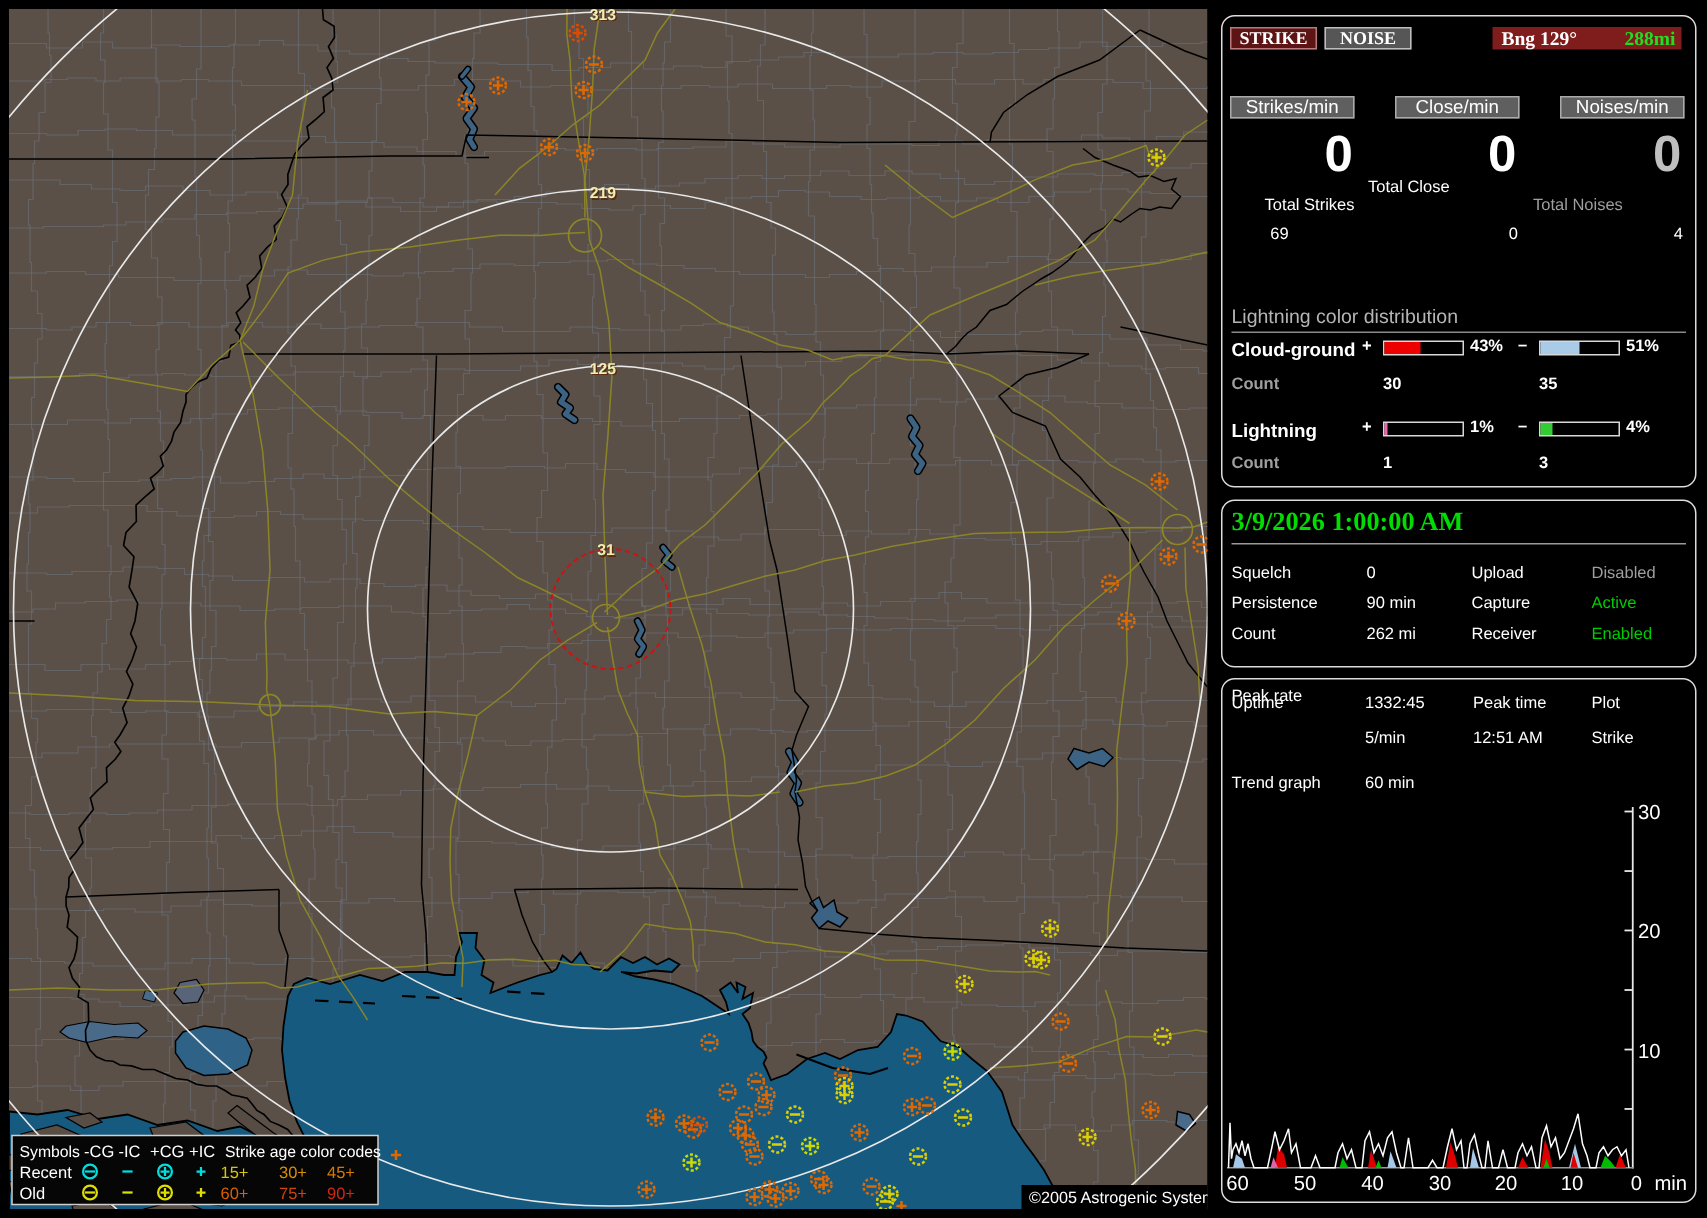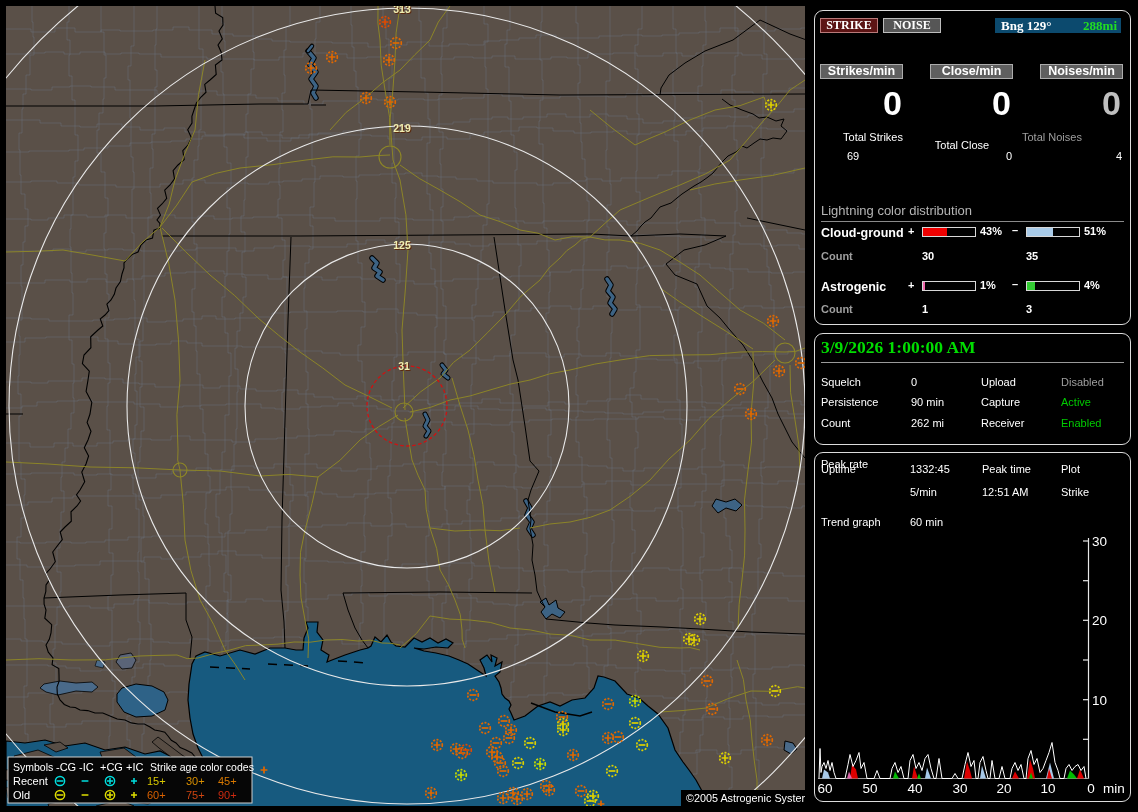--- a/index.html
+++ b/index.html
@@ -1,21 +1,21 @@
 <!DOCTYPE html>
 <html><head><meta charset="utf-8"><style>
 * { margin:0; padding:0; box-sizing:border-box; }
 html,body { width:1138px; height:812px; background:#000; overflow:hidden; position:relative;
   font-family:"Liberation Sans", sans-serif; }
 .box { position:absolute; border:1px solid #dcdcdc; border-radius:9px; background:#000; }
 .ab { position:absolute; }
 .t13 { font-size:11px; color:#fff; }
 .gray { color:#9f9f9f; }
 .green { color:#00cc00; }
-.btn { position:absolute; text-align:center; color:#fff;font-weight:bold; }
+.btn { position:absolute; text-align:center; color:#fff; }
 .bar { position:absolute; width:54px; height:10px; border:1px solid #d8d8d8; background:#000; }
 .bar i { display:block; height:100%; }
 </style></head><body>
 <svg id="map" width="812" height="812" viewBox="0 0 812 812" style="position:absolute;left:0;top:0">
 <defs>
       <clipPath id="mc">
         <rect x="6" y="6" width="799" height="800"></rect>
       </clipPath>
     </defs>
 <g clip-path="url(#mc)">
@@ -464,52 +464,52 @@
         <text x="218" y="799" fill="#cc2a10">90+</text>
 </g>
 <rect x="681" y="790" width="124" height="17" fill="#000"></rect>
 <text x="686" y="802" font-family="Liberation Sans" font-size="10.8" fill="#fff">©2005 Astrogenic Systems</text>
 </g>
   </svg>
 
 <div class="box" style="left:814px;top:10px;width:317px;height:315px"></div>
 <div class="btn" style="left:820px;top:18px;width:58px;height:15px;background:#5c1414;border:1px solid #b87a7a;font:bold 12px 'Liberation Serif';line-height:13px">STRIKE</div>
 <div class="btn" style="left:883px;top:18px;width:58px;height:15px;background:#565656;border:1px solid #bdbdbd;font:bold 12px 'Liberation Serif';line-height:13px">NOISE</div>
-<div class="btn" style="left:995px;top:18px;width:126px;height:15px;background:#0c4a6e;font:bold 13px 'Liberation Serif';line-height:15px">
+<div class="btn" style="left:995px;top:18px;width:126px;height:15px;background:#7f1d1d;font:bold 13px 'Liberation Serif';line-height:15px">
     <span style="position:absolute;left:6px">Bng 129°</span>
     <span style="position:absolute;right:4px;color:#22dd22">288mi</span>
   </div>
 <div class="btn" style="left:820px;top:64px;width:83px;height:15px;background:#5f5f5f;border:1px solid #ababab;font-size:12.5px;line-height:13px">Strikes/min</div>
 <div class="btn" style="left:930px;top:64px;width:83px;height:15px;background:#5f5f5f;border:1px solid #ababab;font-size:12.5px;line-height:13px">Close/min</div>
 <div class="btn" style="left:1040px;top:64px;width:83px;height:15px;background:#5f5f5f;border:1px solid #ababab;font-size:12.5px;line-height:13px">Noises/min</div>
 <div class="ab" style="left:802px;top:84px;width:100px;text-align:right;font:bold 34px 'Liberation Sans';color:#fff">0</div>
 <div class="ab" style="left:911px;top:84px;width:100px;text-align:right;font:bold 34px 'Liberation Sans';color:#fff">0</div>
 <div class="ab" style="left:1021px;top:84px;width:100px;text-align:right;font:bold 34px 'Liberation Sans';color:#bfbfbf">0</div>
 <div class="ab t13" style="left:803px;top:131px;width:100px;text-align:right">Total Strikes</div>
-<div class="ab t13" style="left:912px;top:139px;width:100px;text-align:center">Total Close</div>
+<div class="ab t13" style="left:912px;top:119px;width:100px;text-align:left">Total Close</div>
 <div class="ab t13 gray" style="left:1022px;top:131px;width:100px;">Total Noises</div>
 <div class="ab t13" style="left:803px;top:150px;width:100px;text-align:center">69</div>
 <div class="ab t13" style="left:912px;top:150px;width:100px;text-align:right">0</div>
 <div class="ab t13" style="left:1022px;top:150px;width:100px;text-align:right">4</div>
 <div class="ab" style="left:821px;top:203px;width:303px;font-size:13px;color:#b5b5b5;border-bottom:1px solid #8a8a8a;padding-bottom:3px">Lightning color distribution</div>
 <div class="ab" style="left:821px;top:226px;font:bold 12.5px 'Liberation Sans';color:#fff">Cloud-ground</div>
 <div class="ab t13" style="left:908px;top:225px;font-weight:bold">+</div>
 <div class="bar" style="left:922px;top:227px">
     <i style="width:46%;background:#ee0000"></i>
   </div>
 <div class="ab t13" style="left:980px;top:225px;font-weight:bold">43%</div>
 <div class="ab t13" style="left:1012px;top:224px;font-weight:bold">–</div>
 <div class="bar" style="left:1026px;top:227px">
     <i style="width:50%;background:#a9cbe8"></i>
   </div>
 <div class="ab t13" style="left:1084px;top:225px;font-weight:bold">51%</div>
 <div class="ab t13 gray" style="left:821px;top:250px;font-weight:bold">Count</div>
 <div class="ab t13" style="left:922px;top:250px;font-weight:bold">30</div>
 <div class="ab t13" style="left:1026px;top:250px;font-weight:bold">35</div>
-<div class="ab" style="left:821px;top:280px;font:bold 12.5px 'Liberation Sans';color:#fff">Astrogenic</div>
+<div class="ab" style="left:821px;top:280px;font:bold 12.5px 'Liberation Sans';color:#fff">Lightning</div>
 <div class="ab t13" style="left:908px;top:279px;font-weight:bold">+</div>
 <div class="bar" style="left:922px;top:281px">
     <i style="width:2px;background:#ee66aa"></i>
   </div>
 <div class="ab t13" style="left:980px;top:279px;font-weight:bold">1%</div>
 <div class="ab t13" style="left:1012px;top:278px;font-weight:bold">–</div>
 <div class="bar" style="left:1026px;top:281px">
     <i style="width:8px;background:#33cc33"></i>
   </div>
 <div class="ab t13" style="left:1084px;top:279px;font-weight:bold">4%</div>

